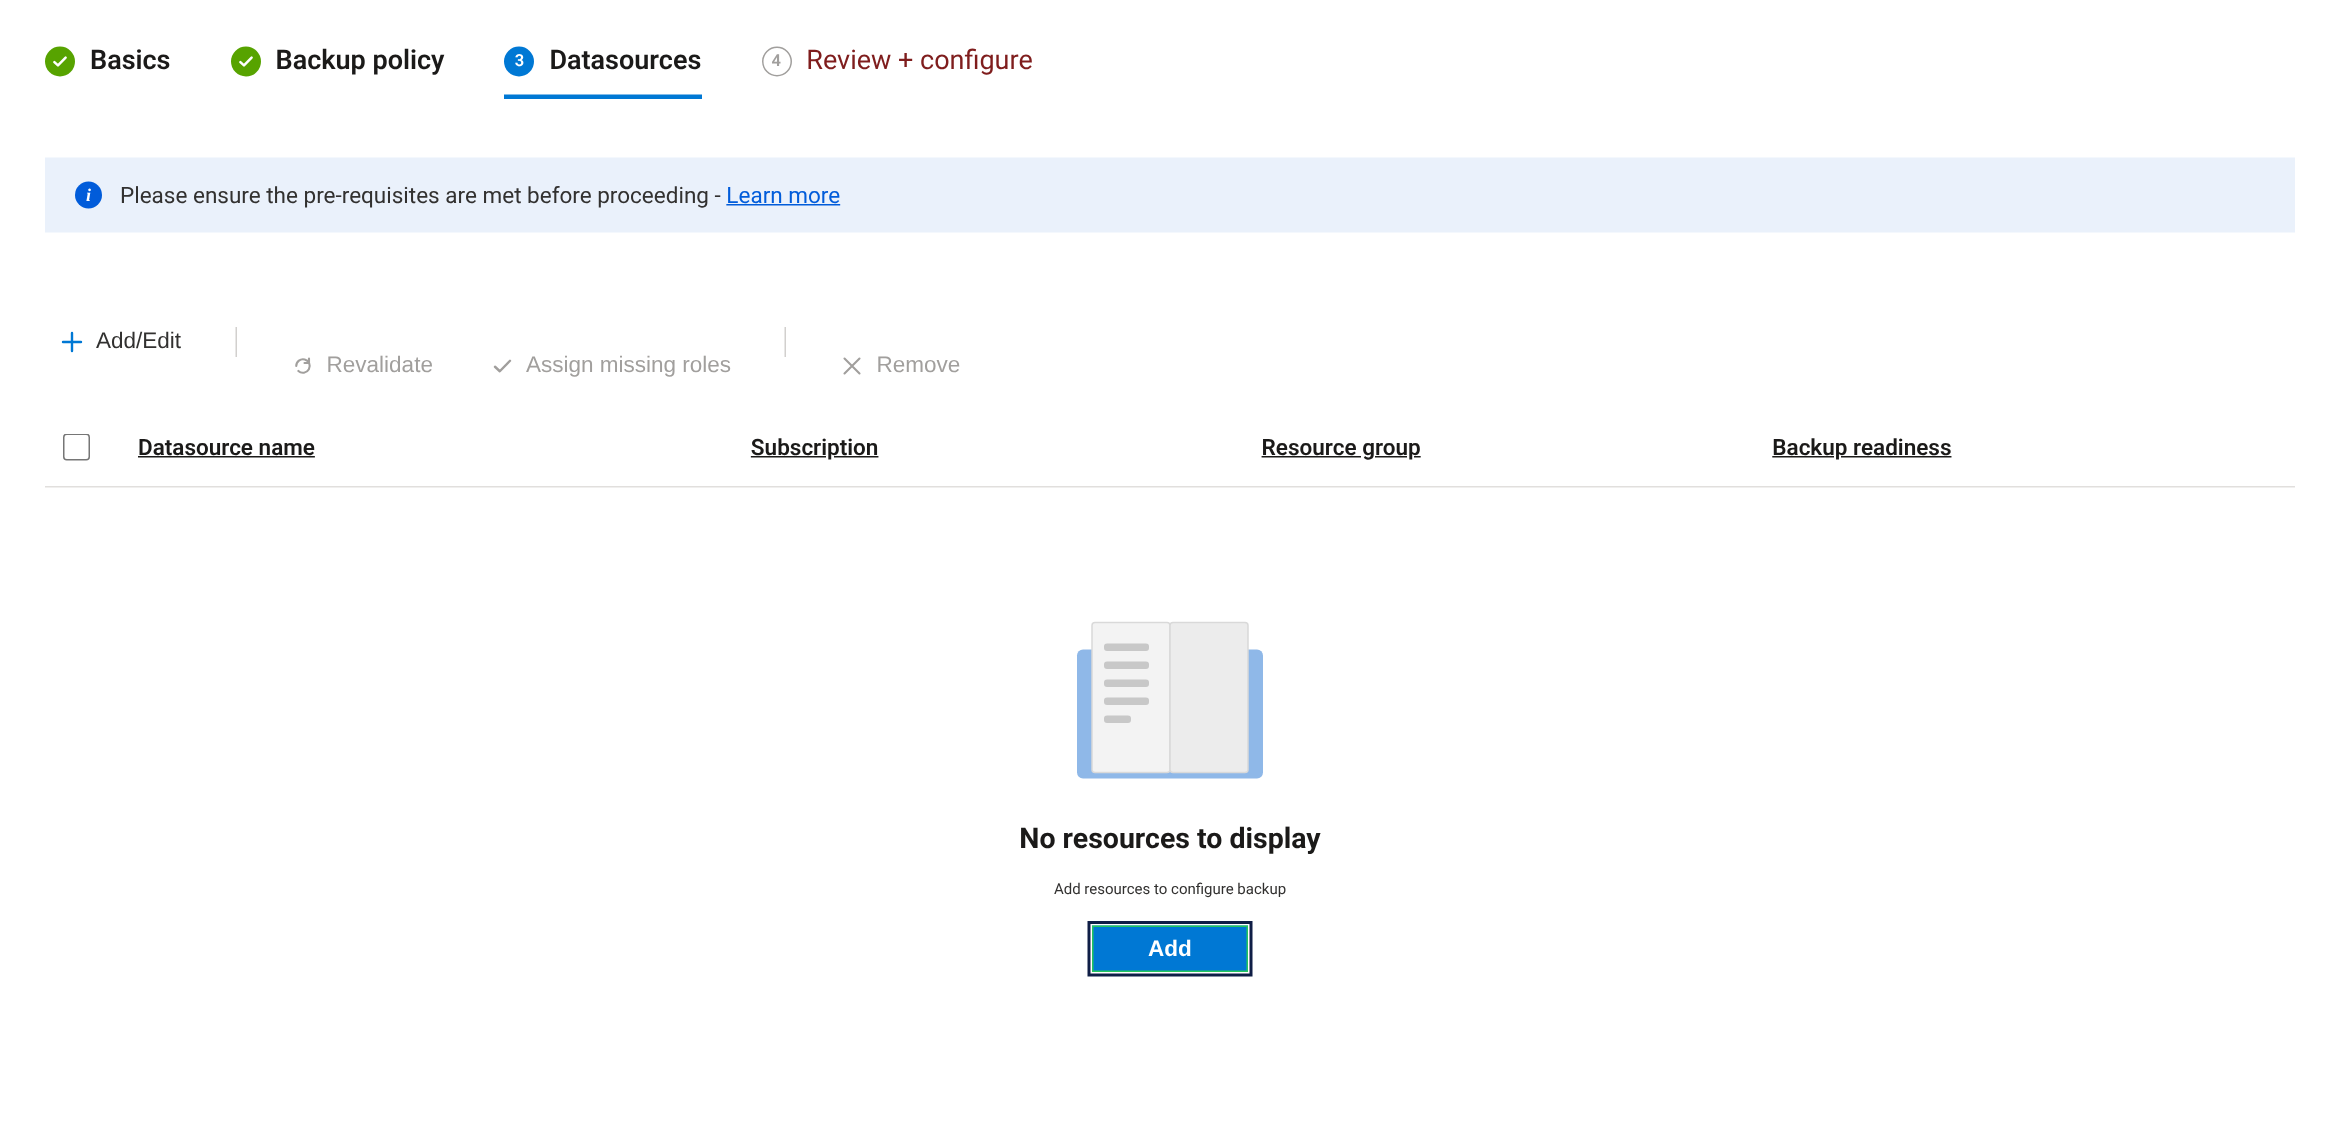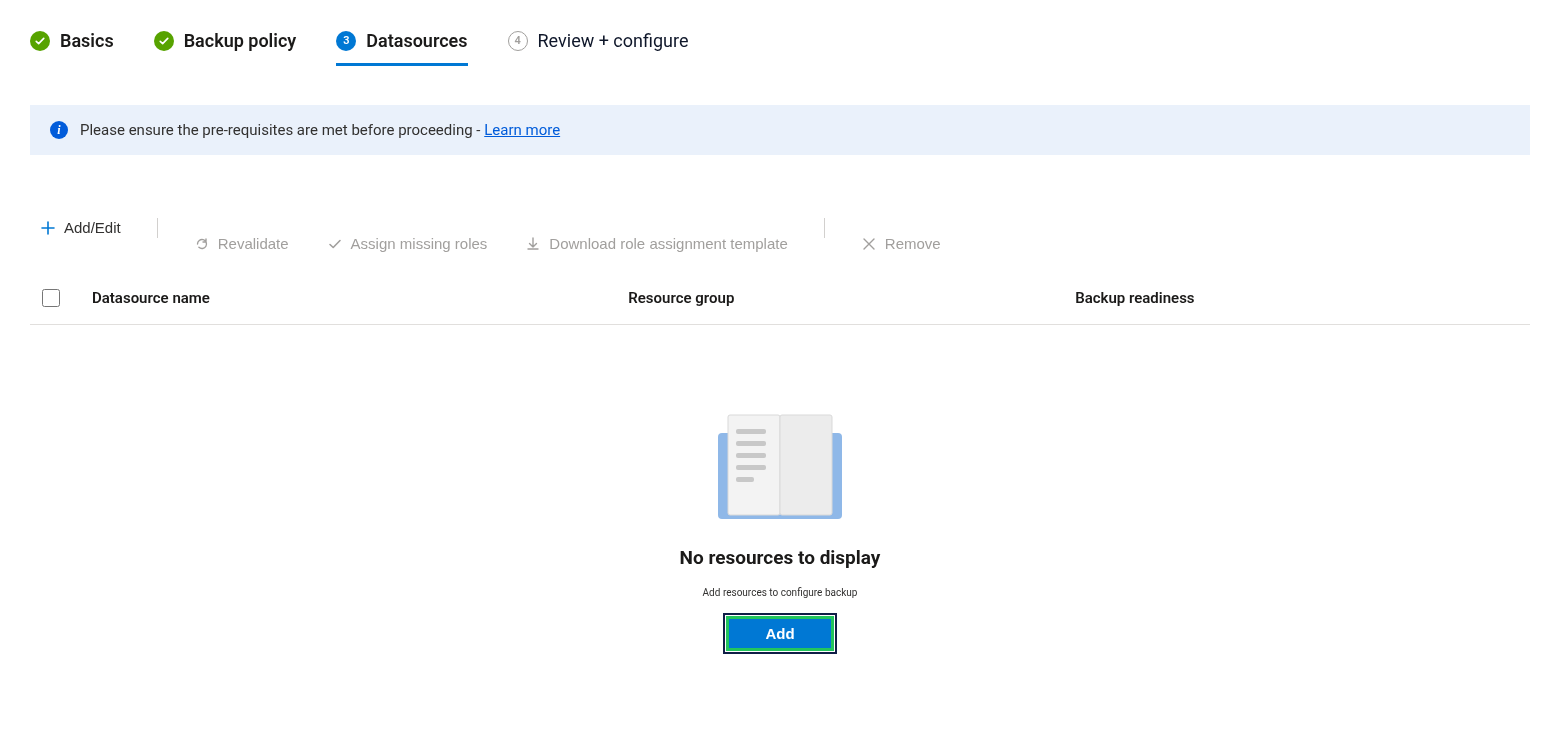--- a/index.html
+++ b/index.html
@@ -27,21 +27,21 @@
     cursor: pointer;
     padding-bottom: 12px;
     border-bottom: 3px solid transparent;
   }
   .step.active { border-bottom-color: #0078d4; }
   .step-label {
     font-size: 18px;
   }
   .step.active .step-label,
   .step.done .step-label { font-weight: 600; color: #1b1a19; }
-  .step.upcoming .step-label { color: #0f172a; }
+  .step.upcoming .step-label { color: #7f1d1d; }
 
   .step-icon {
     width: 20px; height: 20px; border-radius: 50%;
     display: flex; align-items: center; justify-content: center;
     font-size: 11px; font-weight: 600;
   }
   .step-icon.check { background: #57a300; color: #fff; }
   .step-icon.number-active { background: #0078d4; color: #fff; }
   .step-icon.number-upcoming {
     background: #fff; color: #a19f9d;
@@ -102,35 +102,35 @@
     margin-top: 12px;
     font-weight: 600;
     font-size: 15px;
     color: #1b1a19;
   }
   .col-check { width: 54px; display:flex; align-items:center; }
   .col-check input {
     width: 18px; height: 18px; accent-color: #0078d4;
     border: 1px solid #605e5c;
   }
-  .col { flex: 1; }
+  .col { flex: 1; text-decoration: underline; }
   .col-name { flex: 1.2; }
 
   
   .empty-state {
     display: flex; flex-direction: column; align-items: center;
     margin-top: 80px;
     gap: 18px;
   }
   .empty-illustration svg { width: 140px; height: 120px; }
   .empty-title { font-size: 19px; font-weight: 700; color: #1b1a19; }
   .empty-sub { font-size: 10px; color: #323130; }
   .btn-primary {
     background: #0078d4; color: #fff;
-    border: 3px solid #22c55e;
+    border: 1px solid #22c55e;
     outline: 2px solid #0f1e46;
     outline-offset: 1px;
     font-size: 15px; font-weight: 600;
     padding: 6px 36px;
     cursor: pointer;
   }
 </style>
 </head>
 <body>
 
@@ -190,42 +190,37 @@
     <span>Revalidate</span>
   </button>
 
   <button class="tool-btn disabled">
     <svg viewBox="0 0 16 16">
         <path d="M3 8.5 L6.2 11.5 L13 4.5" stroke="currentColor" stroke-width="1.6" fill="none" stroke-linecap="round" stroke-linejoin="round"></path>
       </svg>
     <span>Assign missing roles</span>
   </button>
 
-  <button class="tool-btn disabled">
-    <svg viewBox="0 0 16 16">
-        <path d="M8 2v9M4.5 7.5 8 11l3.5-3.5M3 13h10" stroke="currentColor" stroke-width="1.4" fill="none" stroke-linecap="round" stroke-linejoin="round"></path>
-      </svg>
-    <span>Download role assignment template</span>
-  </button>
 
   <span class="toolbar-sep"></span>
 
   <button class="tool-btn disabled">
     <svg viewBox="0 0 16 16">
         <path d="M3 3l10 10M13 3L3 13" stroke="currentColor" stroke-width="1.4" stroke-linecap="round"></path>
       </svg>
     <span>Remove</span>
   </button>
 </div>
 
 <div class="table-header">
   <div class="col-check">
     <input type="checkbox" style="">
   </div>
   <div class="col col-name">Datasource name</div>
+  <div class="col">Subscription</div>
   <div class="col">Resource group</div>
   <div class="col">Backup readiness</div>
 </div>
 
 <div class="empty-state">
   <div class="empty-illustration">
     <svg viewBox="0 0 140 120">
       <rect x="8" y="28" width="124" height="86" rx="4" fill="#8fb8e8"></rect>
       <rect x="18" y="10" width="52" height="100" rx="2" fill="#f3f3f3" stroke="#d9d9d9"></rect>
       <rect x="70" y="10" width="52" height="100" rx="2" fill="#ececec" stroke="#d9d9d9"></rect>

